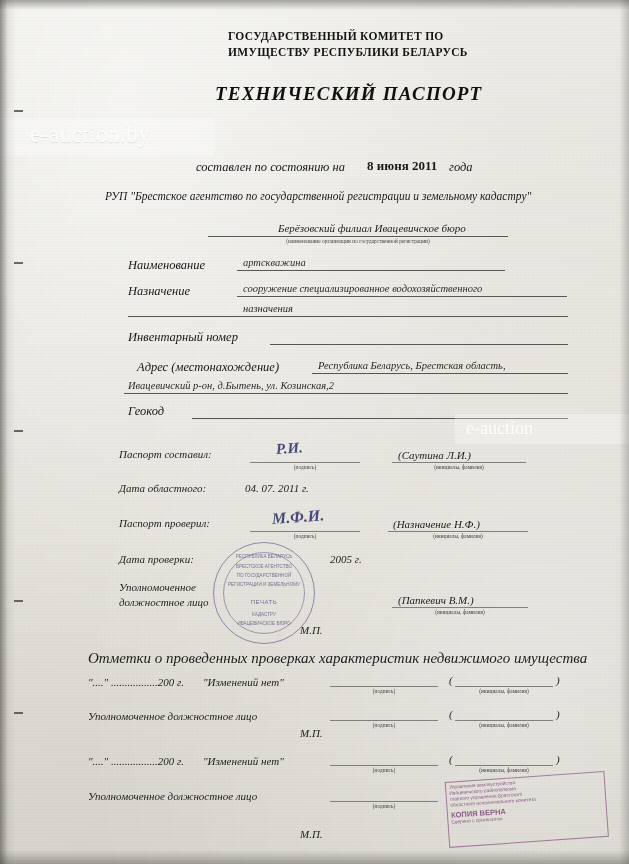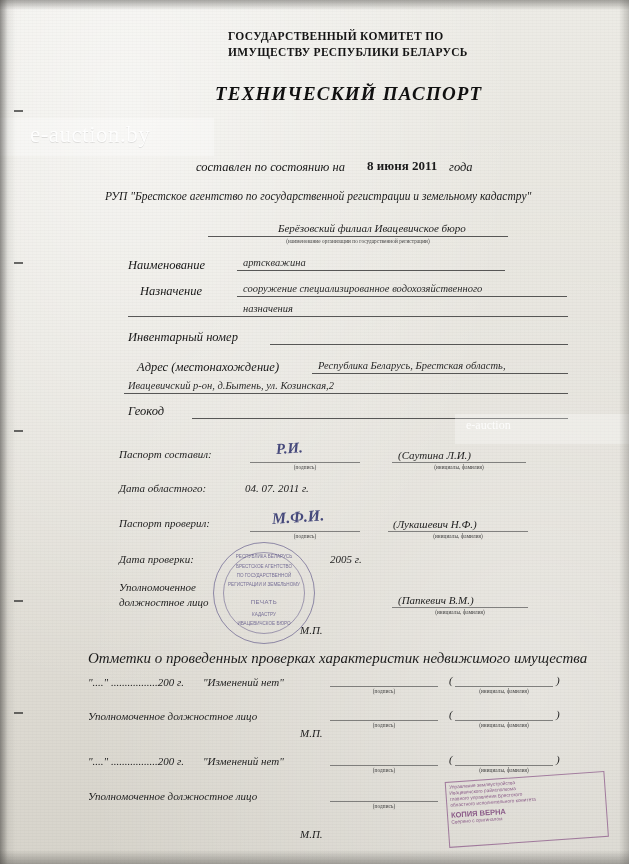--- a/index.html
+++ b/index.html
@@ -126,21 +126,21 @@
     color: rgba(255,255,255,0.92);
     text-shadow: 0 1px 0 rgba(0,0,0,0.10);
     font-size: 23px;
     letter-spacing: .5px;
     pointer-events: none;
   }
   .wm2 {
     position: absolute;
     font-family: "Liberation Serif", serif;
     color: rgba(255,255,255,0.88);
-    font-size: 12px;
+    font-size: 18px;
     pointer-events: none;
   }
   .wmband {
     position: absolute;
     background: rgba(255,255,255,0.30);
     pointer-events: none;
   }
   
   .sig {
     position: absolute;
@@ -204,21 +204,21 @@
     <div class="t" style="left:105px; top:190px; font-family:'Liberation Serif',serif; font-style:italic; font-size:11.5px;">РУП "Брестское агентство по государственной регистрации и земельному кадастру"</div>
 
     <div class="t hand-b" style="left:278px; top:222px;">Берёзовский филиал   Ивацевичское бюро</div>
     <div class="rule" style="left:208px; top:236px; width:300px;"></div>
     <div class="t tiny ctr" style="left:208px; top:238px; width:300px;">(наименование организации по государственной регистрации)</div>
 
     <div class="t lbl" style="left:128px; top:258px;">Наименование</div>
     <div class="t hand" style="left:243px; top:257px;">артскважина</div>
     <div class="rule" style="left:237px; top:270px; width:268px;"></div>
 
-    <div class="t lbl" style="left:128px; top:284px;margin-left:12px;">Назначение</div>
+    <div class="t lbl" style="left:128px; top:284px;">Назначение</div>
     <div class="t hand" style="left:243px; top:283px;">сооружение специализированное водохозяйственного</div>
     <div class="rule" style="left:237px; top:296px; width:330px;"></div>
     <div class="t hand" style="left:243px; top:303px;">назначения</div>
     <div class="rule" style="left:128px; top:316px; width:440px;"></div>
 
     <div class="t lbl" style="left:128px; top:330px;">Инвентарный номер</div>
     <div class="rule" style="left:270px; top:344px; width:298px;"></div>
 
     <div class="t lbl" style="left:128px; top:360px;margin-left:9px;">Адрес (местонахождение)</div>
     <div class="t hand" style="left:318px; top:360px;">Республика Беларусь, Брестская область,</div>
@@ -236,21 +236,21 @@
     <div class="rule thin" style="left:392px; top:462px; width:134px;"></div>
     <div class="t tiny ctr" style="left:392px; top:464px; width:134px;">(инициалы, фамилия)</div>
     <div class="sig rot" style="left:276px; top:441px; font-size:15px;">Р.И.</div>
 
     <div class="t lbl-sm" style="left:119px; top:482px;">Дата областного:</div>
     <div class="t lbl-sm" style="left:245px; top:482px;">04.   07.    2011  г.</div>
 
     <div class="t lbl-sm" style="left:119px; top:517px;">Паспорт проверил:</div>
     <div class="rule thin" style="left:250px; top:531px; width:110px;"></div>
     <div class="t tiny ctr" style="left:250px; top:533px; width:110px;">(подпись)</div>
-    <div class="t lbl-sm" style="left:393px; top:518px;">(Лукашевич Н.Ф.)</div>
+    <div class="t lbl-sm" style="left:393px; top:518px;">(Назначение Н.Ф.)</div>
     <div class="rule thin" style="left:388px; top:531px; width:140px;"></div>
     <div class="t tiny ctr" style="left:388px; top:533px; width:140px;">(инициалы, фамилия)</div>
     <div class="sig rot" style="left:272px; top:510px; font-size:16px;">М.Ф.И.</div>
 
     <div class="t lbl-sm" style="left:119px; top:553px;">Дата проверки:</div>
     <div class="t lbl-sm" style="left:330px; top:553px;">2005  г.</div>
 
     <div class="t lbl-sm" style="left:119px; top:581px;">Уполномоченное</div>
     <div class="t lbl-sm" style="left:119px; top:596px;">должностное лицо</div>
     <div class="t lbl-sm" style="left:398px; top:594px;">(Папкевич В.М.)</div>

